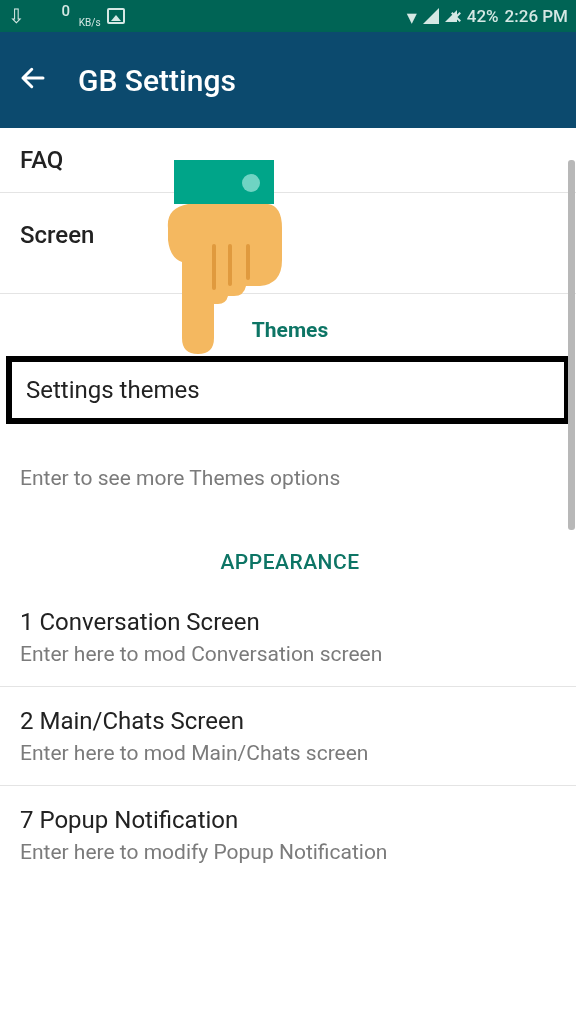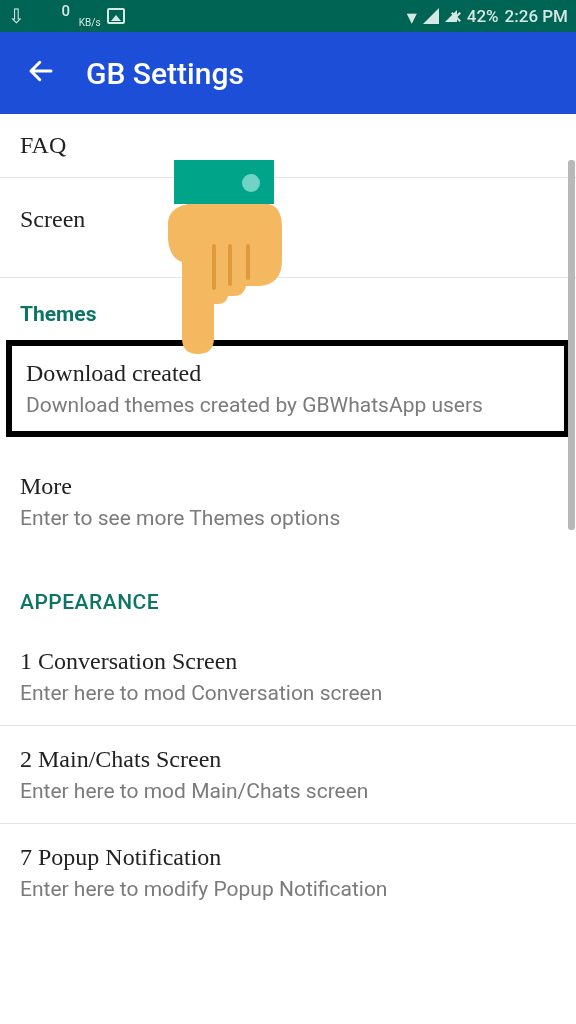--- a/index.html
+++ b/index.html
@@ -31,45 +31,46 @@
     .wifi-fan { font-size:20px; transform: translateY(1px); }
     .pic-icon { width:18px; height:16px; border:2px solid #d5e8e4; border-radius:2px; position:relative; display:inline-block; }
     .pic-icon::after { content:''; position:absolute; bottom:1px; left:2px; width:0; height:0; border-left:5px solid transparent; border-right:5px solid transparent; border-bottom:6px solid #d5e8e4; }
     .dl-arrow { font-size:20px; }
     .x-mark { position:relative; display:inline-block; width:10px; height:10px; margin-left:-6px; }
     .x-mark::before, .x-mark::after { content:''; position:absolute; width:2px; height:12px; background:#d5e8e4; left:4px; top:-1px; }
     .x-mark::before { transform:rotate(45deg); }
     .x-mark::after { transform:rotate(-45deg); }
 
     .app-bar {
-      background: #1d4ed8;
-      height: 82px;
+      background: #0c4a6e;
+      height: 96px;
       display: flex;
       align-items: center;
-      padding: 0 26px;
+      padding: 0 18px;
       gap: 30px;
       box-shadow: 0 4px 6px rgba(0,0,0,0.2);
     }
     .back-arrow { color: #fff; }
     .app-title { color:#fff; font-size:30px; font-weight:500; }
 
     .content { padding: 0; }
     .row {
       padding: 20px 20px;
       border-bottom: 1px solid #e4e4e4;
       background:#fff;
     }
     .row.no-border { border-bottom:none; }
     .row.tight { padding-top:18px; padding-bottom:18px; }
-    .row-title { font-size:24px; color:#222;font-family:Liberation Serif, serif; }
+    .row-title { font-size:24px; color:#222; }
     .row-sub { font-size:21px; color:#7b7b7b; margin-top:6px; }
     .section-header {
       font-size:21px;
       font-weight:500;
       padding: 18px 16px 14px 20px;
+      text-align: center;
     }
     .section-header.teal { color:#0d7565; }
     .section-header.caps { text-transform:uppercase; letter-spacing:0.5px; }
 
     .highlighted-row {
       border: 6px solid #000;
       margin: 0 6px 10px 6px;
       padding: 14px 14px;
     }
     .highlighted-row .row-title { font-size:24px; color:#222; }
@@ -148,26 +149,24 @@
   <div class="row tight">
     <div class="row-title" style="font-weight:500;">FAQ</div>
   </div>
   <div class="row" style="padding-top:28px;padding-bottom:44px;">
     <div class="row-title" style="font-weight:500;">Screen</div>
   </div>
 
   <div class="section-header teal" style="padding-top:24px;font-weight:700;">Themes</div>
 
   <div class="highlighted-row">
-    <div class="row-title">Download created</div>
-    <div class="row-sub">Download themes created by GBWhatsApp users</div>
+    <div class="row-title">Settings themes</div>
   </div>
 
   <div class="row no-border" style="padding-top:26px;">
-    <div class="row-title">More</div>
     <div class="row-sub">Enter to see more Themes options</div>
   </div>
 
   <div class="section-header teal caps" style="padding-top:40px;">APPEARANCE</div>
 
   <div class="row">
     <div class="row-title">1 Conversation Screen</div>
     <div class="row-sub">Enter here to mod Conversation screen</div>
   </div>
 

